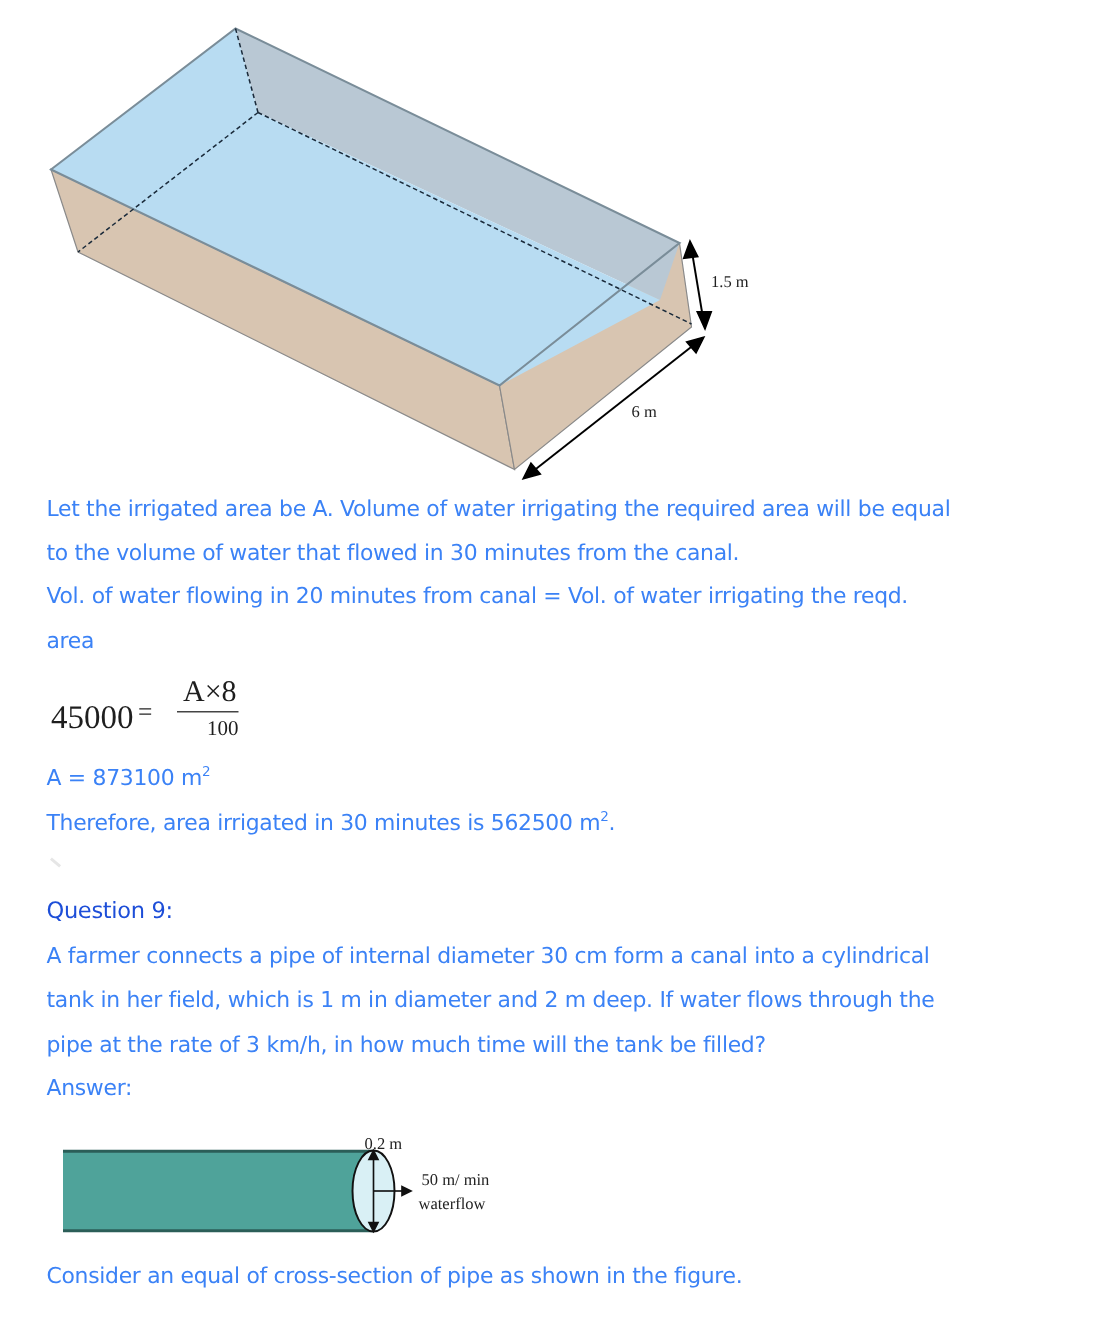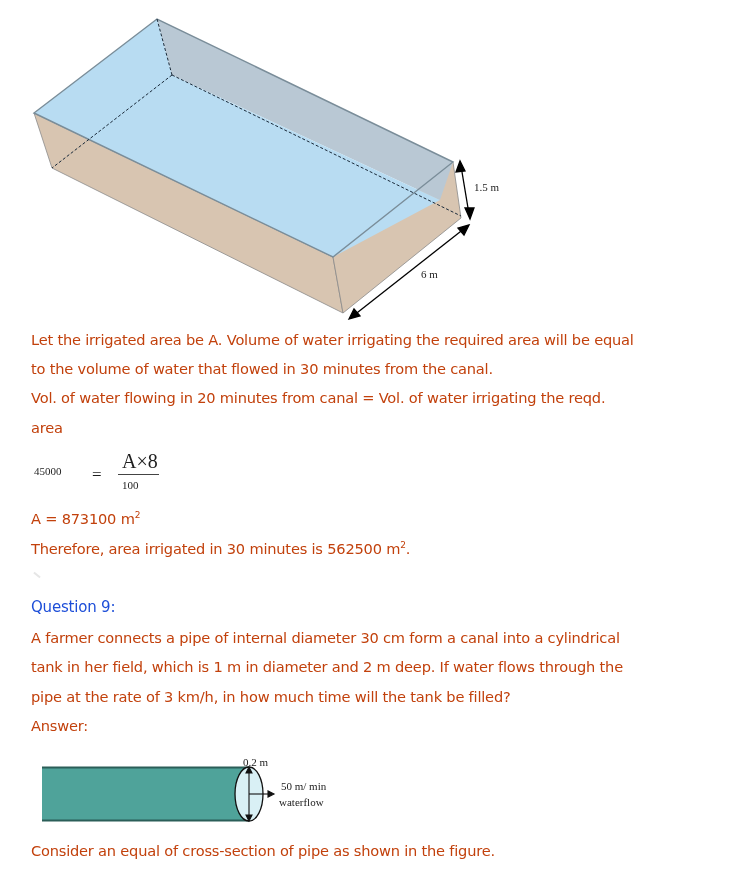--- a/index.html
+++ b/index.html
@@ -1,20 +1,20 @@
 <!DOCTYPE html>
 <html><head>
 <meta charset="utf-8">
 <style>
   html, body { margin: 0; padding: 0; background: #ffffff; }
   body { width: 745px; height: 887px; position: relative; overflow: hidden;
          font-family: "DejaVu Sans", sans-serif; color: #222; }
   .abs { position: absolute; }
   .line { position: absolute; left: 31px; font-size: 14.6px; letter-spacing: -0.2px;
-          white-space: nowrap; color: #c2410c; line-height: 18px; }
+          white-space: nowrap; color: #3b82f6; line-height: 18px; }
   .q-head { color: #1d4ed8; font-size: 15px; }
   .math { font-family: "Liberation Serif", serif; color: #1e1e1e; }
   sup { font-size: 9px; vertical-align: 6px; line-height: 0; }
   svg text { font-family: "Liberation Serif", serif; }
 </style>
 </head>
 <body>
 
 <svg class="abs" style="left:0;top:0" width="540" height="325" viewBox="0 0 540 325">
 
@@ -48,25 +48,25 @@
   </g>
   <text x="421" y="278" font-size="11" fill="#222">6 m</text>
 </svg>
 
 <div class="line" style="top:331px">Let the irrigated area be A. Volume of water irrigating the required area will be equal</div>
 <div class="line" style="top:360px">to the volume of water that flowed in 30 minutes from the canal.</div>
 <div class="line" style="top:389px">Vol. of water flowing in 20 minutes from canal = Vol. of water irrigating the reqd.</div>
 <div class="line" style="top:419px">area</div>
 
 <div class="abs math" style="left:34px;top:450px;height:50px;">
-  <span class="abs" style="left:0;top:15px;font-size:11px;">45000</span>
+  <span class="abs" style="left:0;top:15px;font-size:22px;">45000</span>
   <span class="abs" style="left:58px;top:15px;font-size:17px;">=</span>
   <span class="abs" style="left:88px;top:0;font-size:20px;white-space:nowrap;">A×8</span>
   <div class="abs" style="left:84px;top:24px;width:41px;height:1px;background:#444;"></div>
-  <span class="abs" style="left:88px;top:29px;font-size:11px;">100</span>
+  <span class="abs" style="left:104px;top:29px;font-size:14px;">100</span>
 </div>
 
 <div class="line" style="top:510px">
   <span>A = 873100 m</span><sup>2</sup>
 </div>
 <div class="line" style="top:540px">
   <span>Therefore, area irrigated in 30 minutes is 562500 m</span><sup>2</sup><span>.</span>
 </div>
 
 <div class="abs" style="left:33px;top:574px;width:8px;height:2px;background:#e6e6e6;transform:rotate(40deg);"></div>

